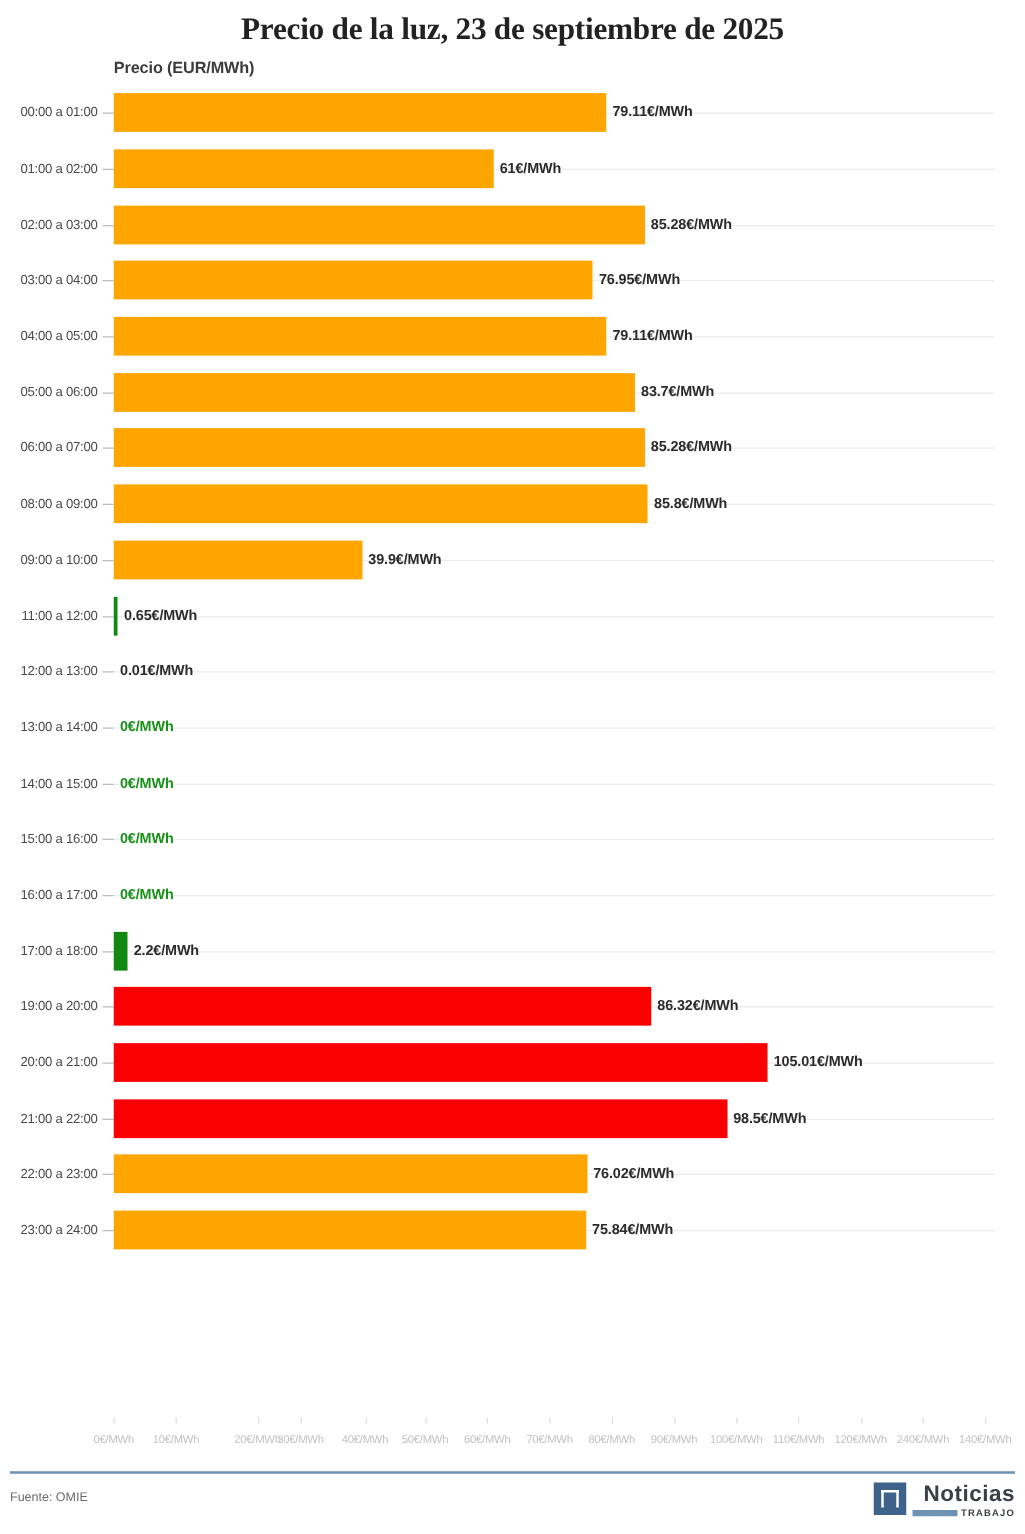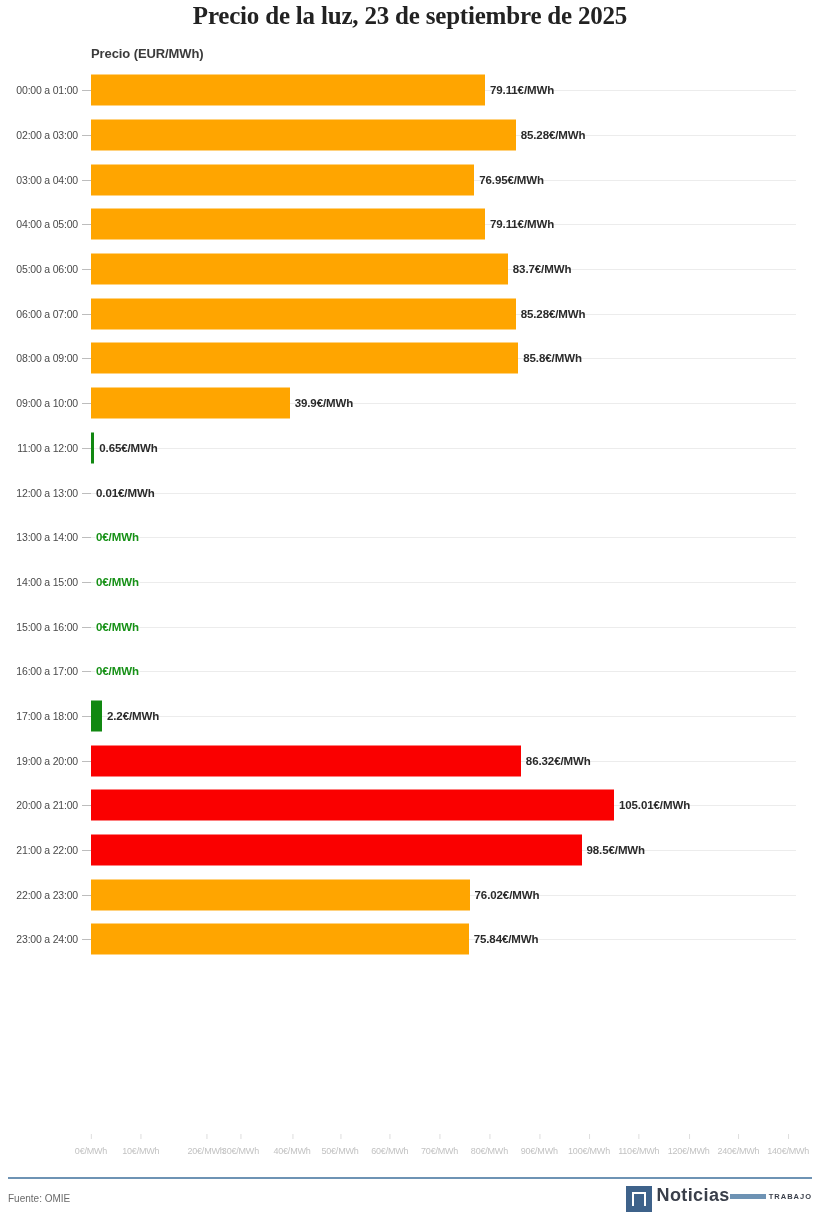--- a/index.html
+++ b/index.html
@@ -17,21 +17,21 @@
   }
 
   
   #chart-title {
     font-family: "Liberation Serif", serif;
     font-weight: bold;
     font-size: 25px;
     color: #222222;
     text-align: center;
     letter-spacing: -0.2px;
-    padding-top: 0;
+    padding-top: 8px;
     height: 32px;
     line-height: 32px;
   }
 
   
   #axis-title {
     position: absolute;
     left: 91px;
     top: 46px;
     font-size: 13px;
@@ -178,22 +178,22 @@
     left: 6px;
     top: 6px;
     width: 14px;
     height: 14px;
     border: 2.5px solid #ffffff;
     border-bottom: none;
     box-sizing: border-box;
   }
   #brand-text-wrap {
     display: flex;
-    flex-direction: row;
-    align-items: center;
+    flex-direction: column;
+    align-items: flex-end;
   }
   #brand-name {
     font-family: "Liberation Sans", sans-serif;
     font-weight: bold;
     font-size: 18px;
     line-height: 18px;
     color: #3a3f4a;
     letter-spacing: 0.4px;
   }
   #brand-sub-row {
@@ -225,20 +225,27 @@
     <div class="row">
       <div class="row-gridline"></div>
       <div class="tick-dash"></div>
       <div class="cat-label">00:00 a 01:00</div>
       <div class="bar" style="width: 393.968px; background: rgb(255, 165, 0);"></div>
       <div class="bar-value" style="left: 489.968px;">79.11€/MWh</div>
     </div>
     <div class="row">
       <div class="row-gridline"></div>
       <div class="tick-dash"></div>
+      <div class="cat-label">01:00 a 02:00</div>
+      <div class="bar" style="width: 303.78px; background: rgb(255, 165, 0);"></div>
+      <div class="bar-value" style="left: 399.78px;">61€/MWh</div>
+    </div>
+    <div class="row">
+      <div class="row-gridline"></div>
+      <div class="tick-dash"></div>
       <div class="cat-label">02:00 a 03:00</div>
       <div class="bar" style="width: 424.694px; background: rgb(255, 165, 0);"></div>
       <div class="bar-value" style="left: 520.694px;">85.28€/MWh</div>
     </div>
     <div class="row">
       <div class="row-gridline"></div>
       <div class="tick-dash"></div>
       <div class="cat-label">03:00 a 04:00</div>
       <div class="bar" style="width: 383.211px; background: rgb(255, 165, 0);"></div>
       <div class="bar-value" style="left: 479.211px;">76.95€/MWh</div>

